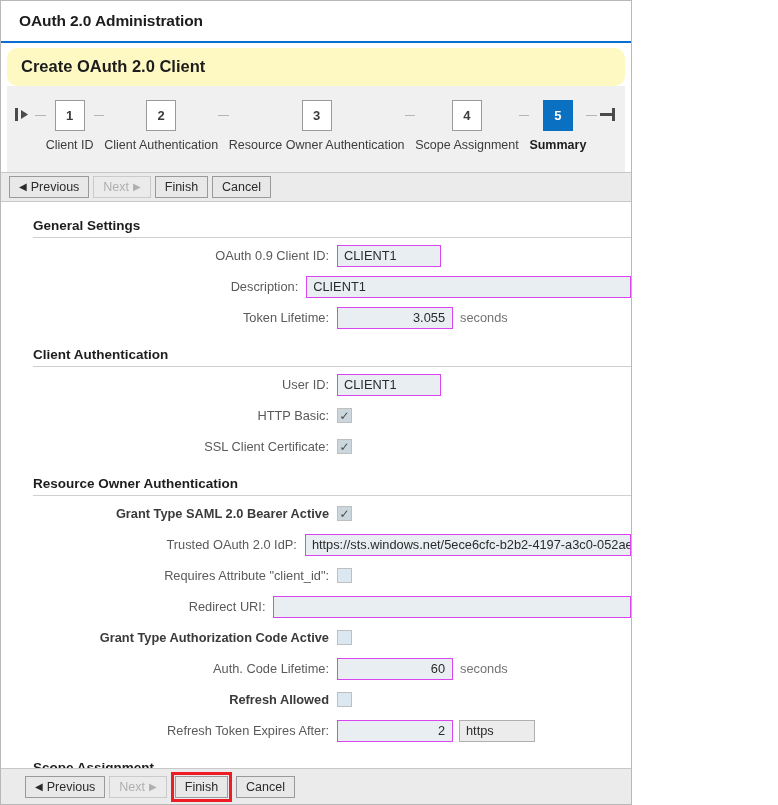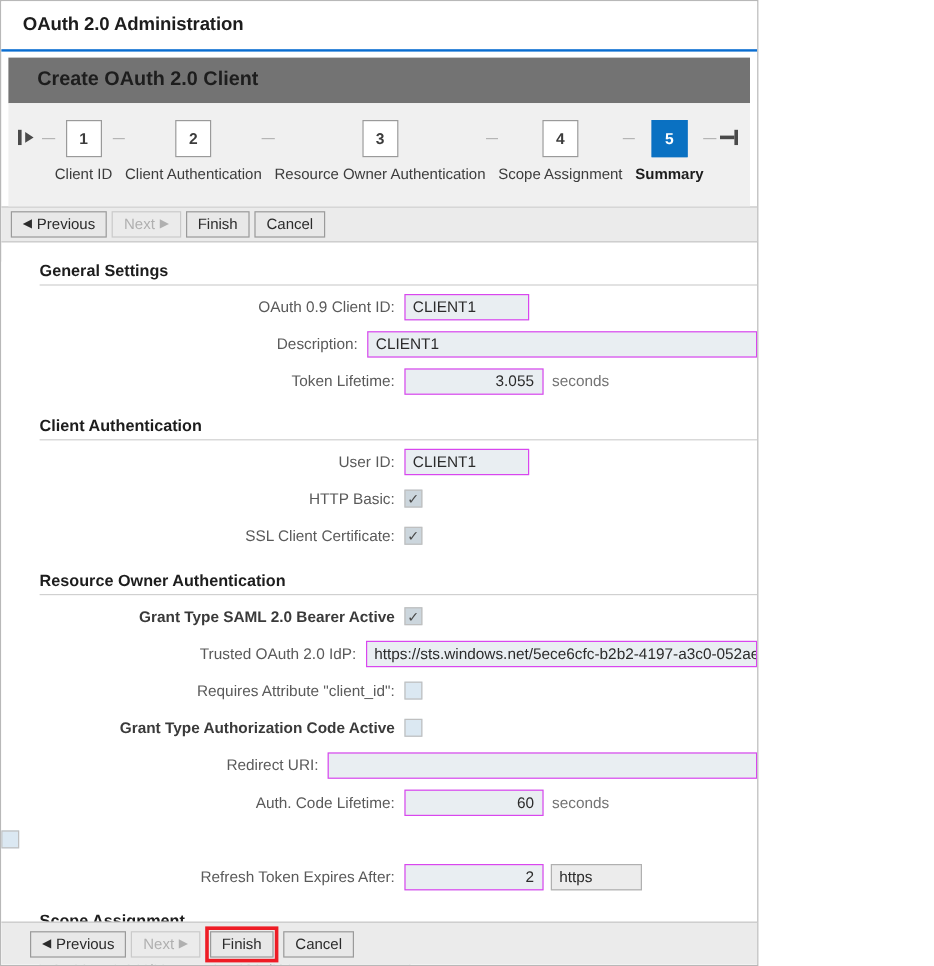--- a/index.html
+++ b/index.html
@@ -27,22 +27,23 @@
     border-bottom: 2px solid #0a6ed1;
   }
   .app-header .title {
     font-size: 15.5px; font-weight: bold; color: #1d1d1d;
     letter-spacing: -0.1px;
   }
 
   
   .panel { margin: 5px 6px 0 6px; }
   .panel-title-bar {
-    background: #737373;
-    padding: 9px 14px 10px 24px;
+    background: #fef9c3;
+    padding: 9px 14px 10px 14px;
+    border-radius: 10px;
   }
   .panel-title-bar .ptitle {
     font-size: 16.5px; font-weight: bold; color: #1d1d1d;
   }
 
   .wizard {
     background: #f0f0f0;
     height: 86px;
     position: relative;
   }
@@ -384,36 +385,37 @@
       <div class="lbl">Trusted OAuth 2.0 IdP:</div>
       <div class="fld w-idp">https://sts.windows.net/5ece6cfc-b2b2-4197-a3c0-052ae0acfe40/</div>
     </div>
 
     <div class="row">
       <div class="lbl">Requires Attribute "client_id":</div>
       <div class="cb"></div>
     </div>
 
     <div class="row">
+      <div class="lbl">Redirect URI:</div>
+      <div class="fld w-redirect"></div>
+    </div>
+
+    <div class="row">
       <div class="lbl bold">Grant Type Authorization Code Active</div>
       <div class="cb"></div>
-    </div>
-
-    <div class="row">
-      <div class="lbl">Redirect URI:</div>
-      <div class="fld w-redirect"></div>
     </div>
 
     <div class="row">
       <div class="lbl">Auth. Code Lifetime:</div>
       <div class="fld num w-num">60</div>
       <div class="unit">seconds</div>
     </div>
 
     <div class="row">
+      <div class="lbl bold">Refresh Allowed</div>
       <div class="cb"></div>
     </div>
 
     <div class="row">
       <div class="lbl">Refresh Token Expires After:</div>
       <div class="fld num w-num">2</div>
       <div class="combo">https</div>
     </div>
 
     <div class="group-title">Scope Assignment</div>

